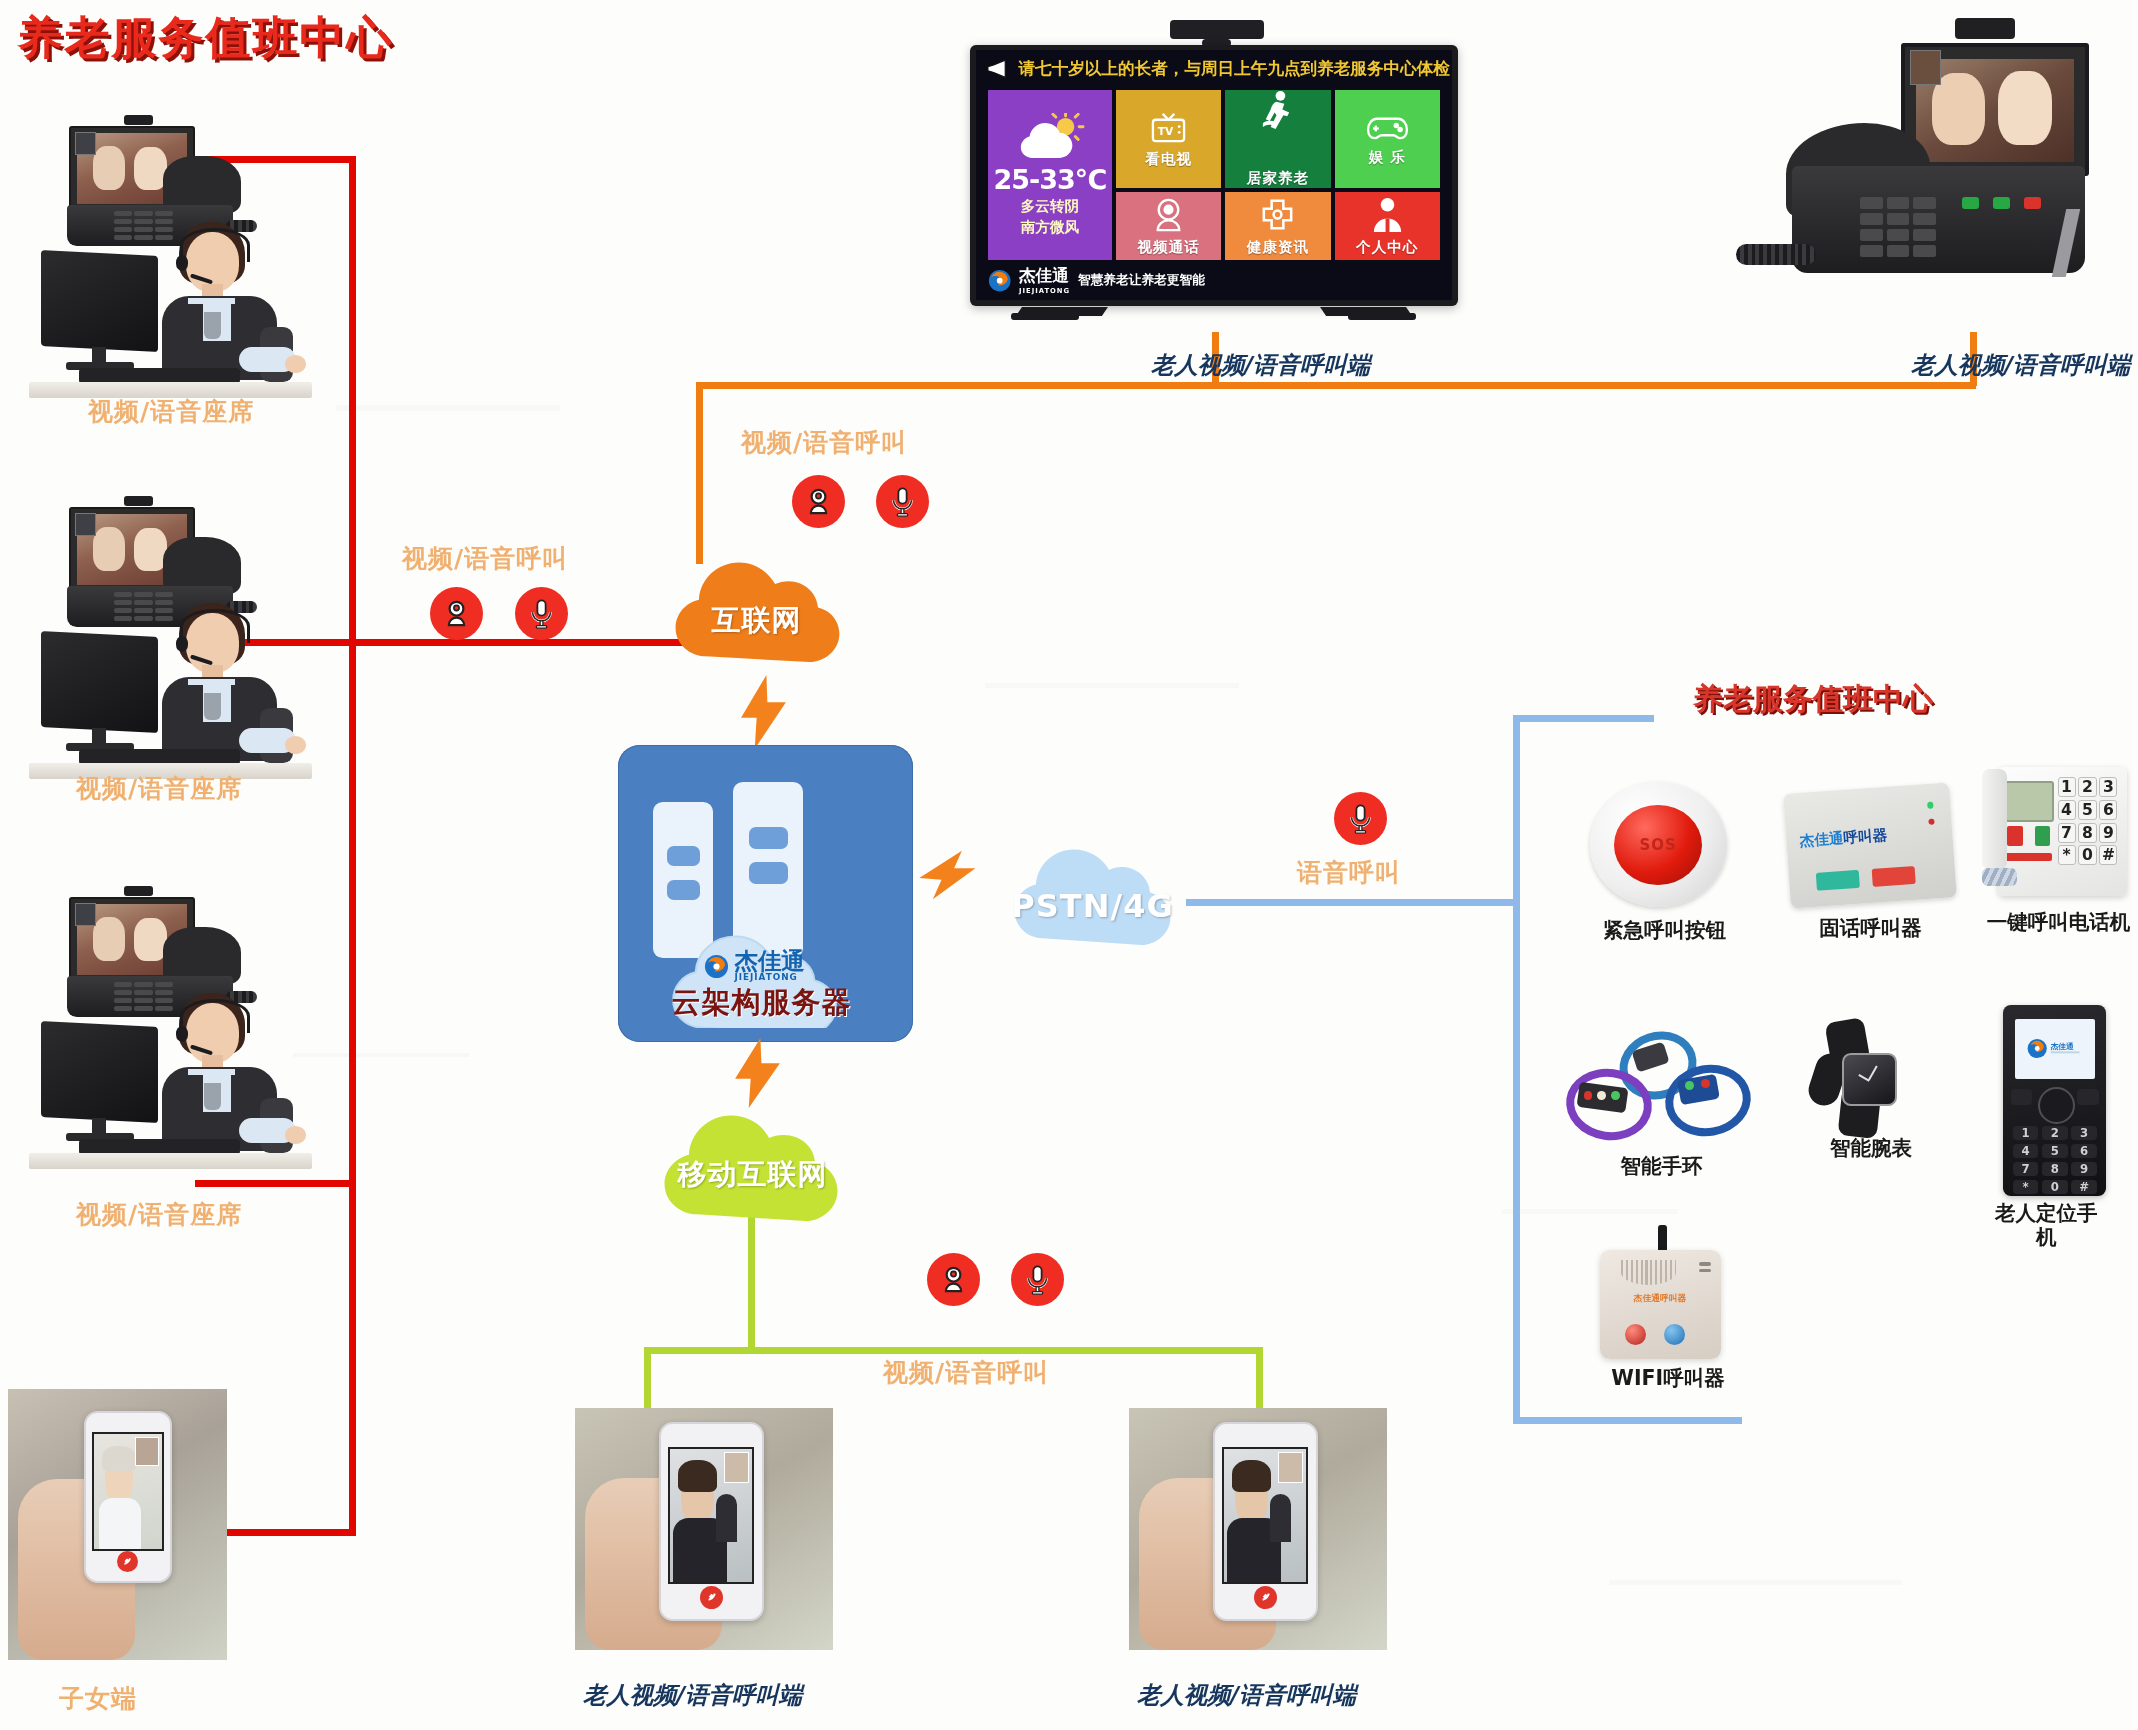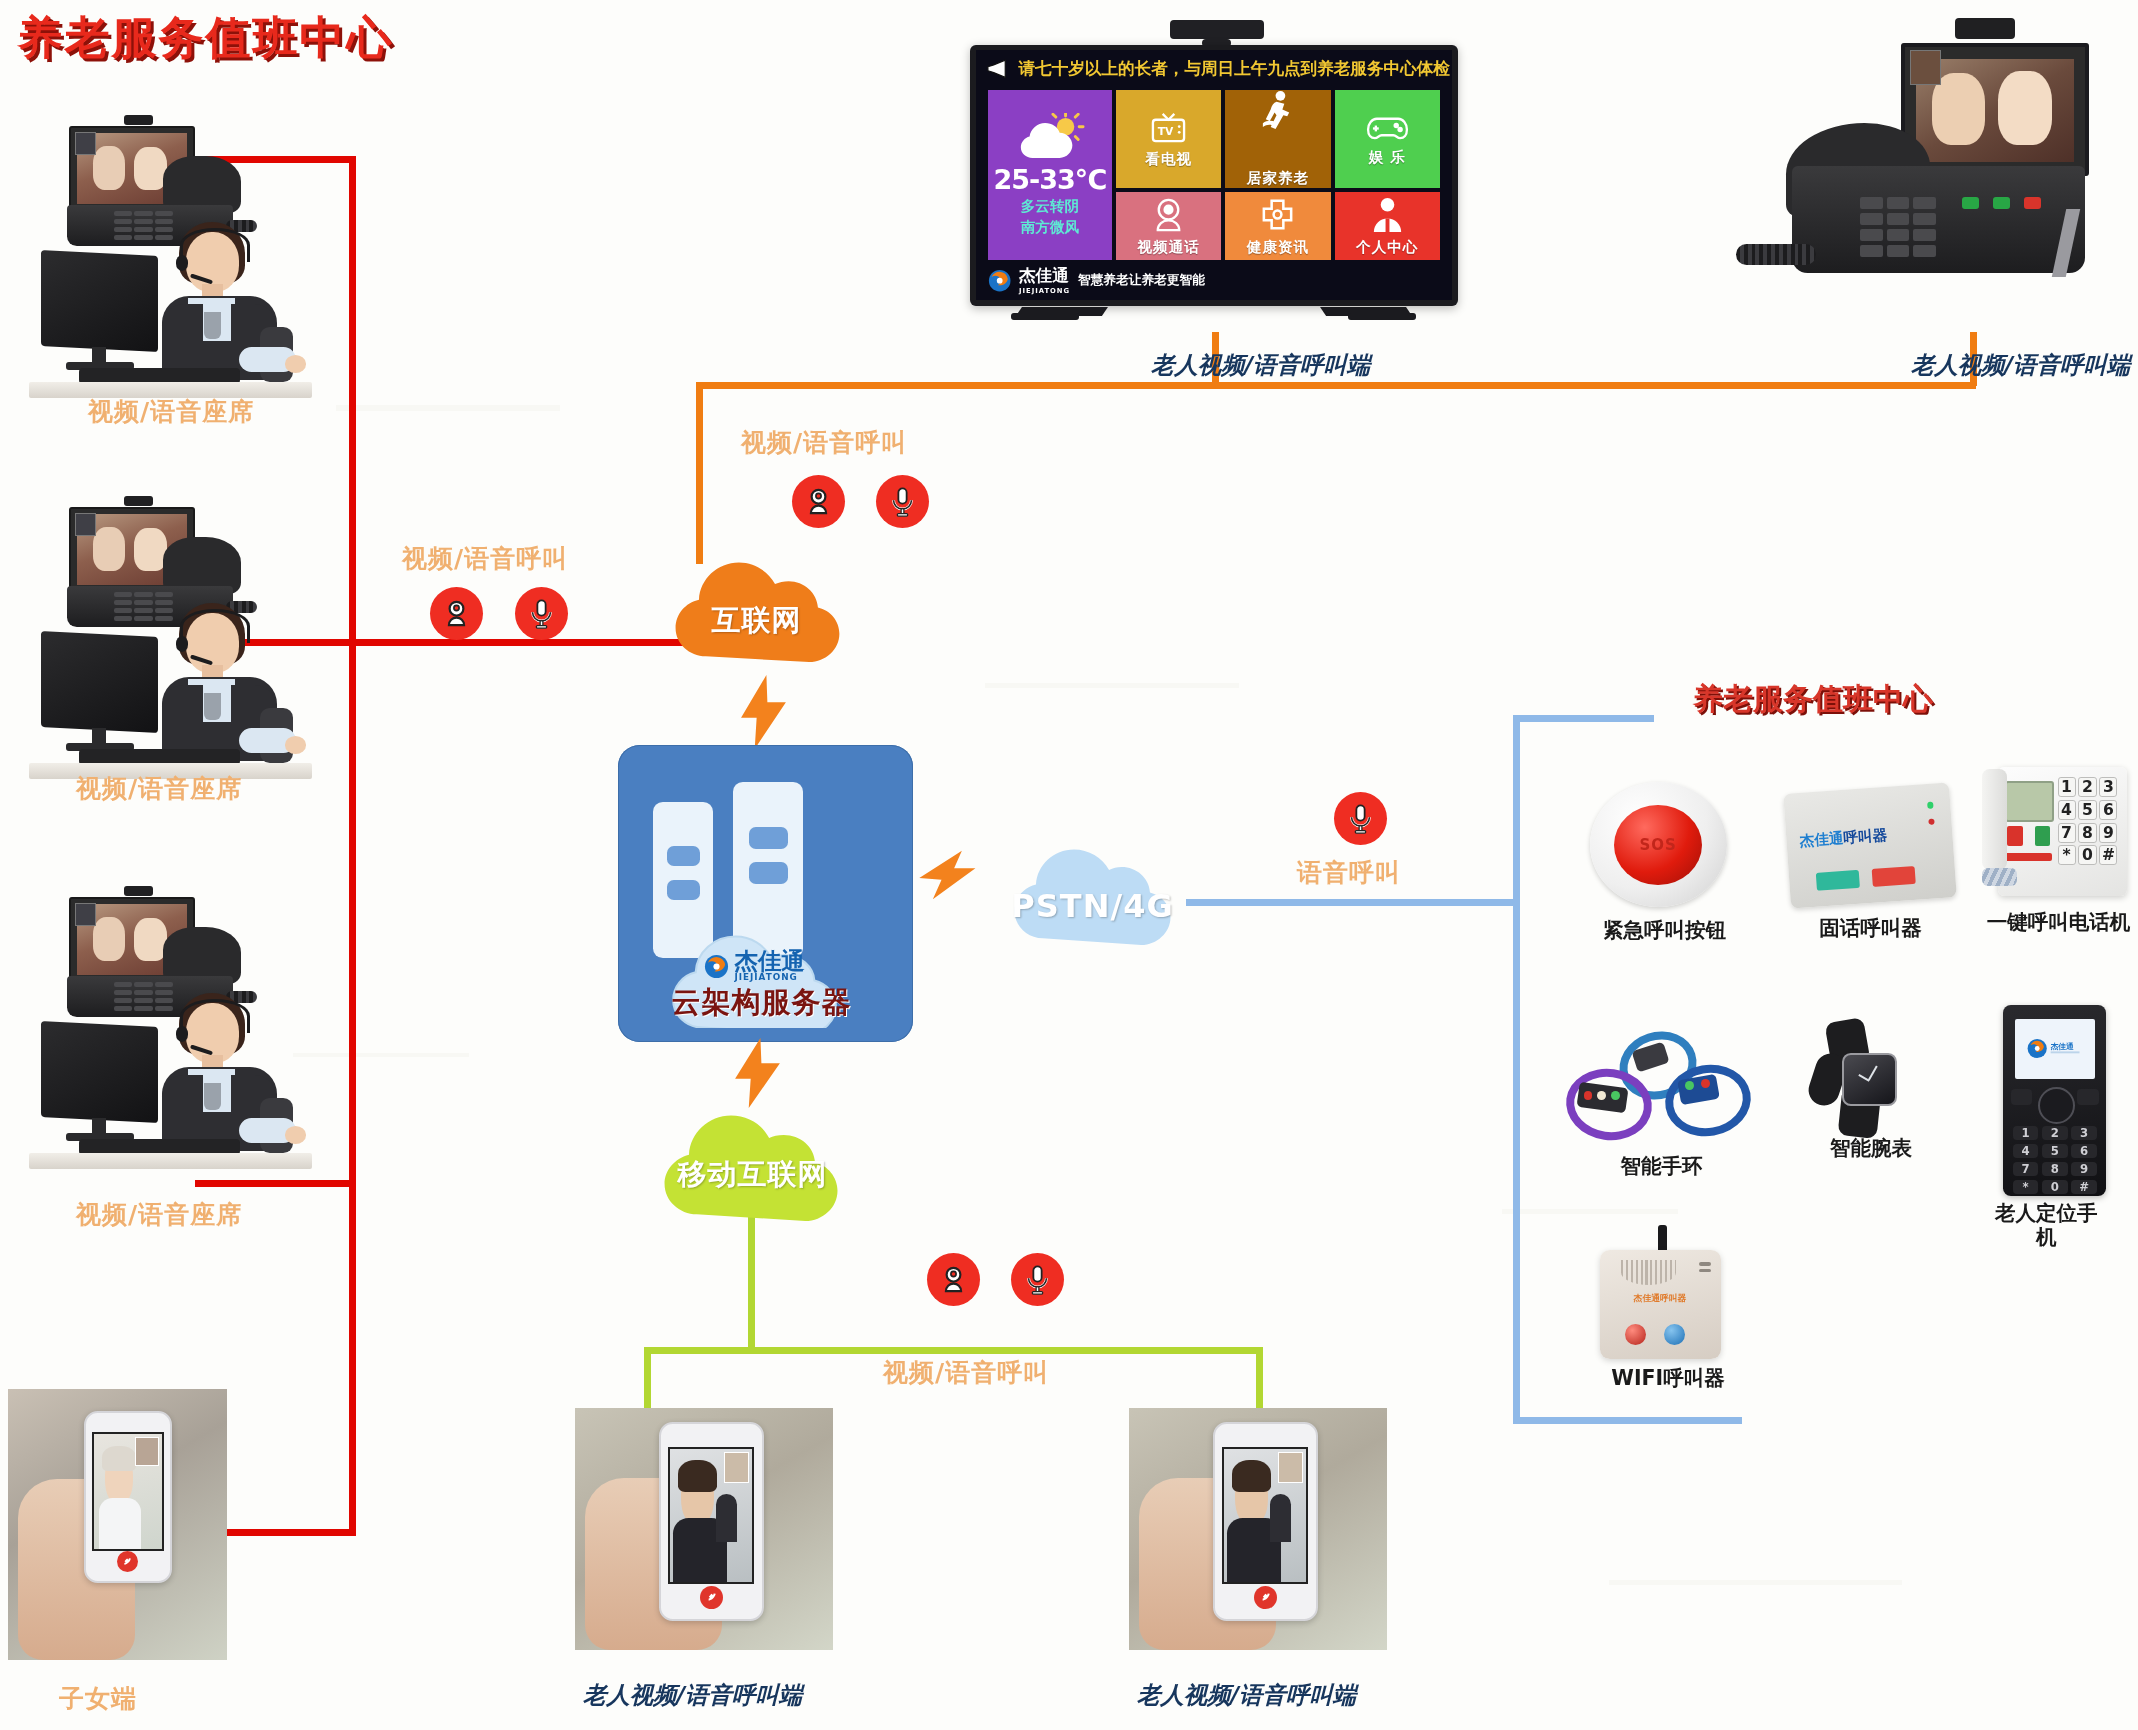--- a/index.html
+++ b/index.html
@@ -135,21 +135,21 @@
   .tv-screen{position:absolute;background:#0b0b18;overflow:hidden;}
   .tv-ticker{position:absolute;left:0;top:0;width:100%;height:15%;
              display:flex;align-items:center;gap:7.8px;padding-left:9.8px;box-sizing:border-box;}
   .tv-ticker span{color:#f2c832;font-size:16.6px;font-weight:bold;white-space:nowrap;}
   .tv-grid{position:absolute;left:2.5%;top:16%;width:95%;height:68%;
            display:grid;grid-template-columns:1.18fr 1fr 1fr 1fr;grid-template-rows:1fr 1fr;gap:3.9px;}
   .tile{position:relative;display:flex;flex-direction:column;align-items:center;justify-content:center;gap:3.9px;}
   .tile .t-lbl{color:#fff;font-size:14.6px;font-weight:bold;letter-spacing:1px;text-shadow:0 1px 1px rgba(0,0,0,.35);}
   .tile.weather{grid-row:1 / span 2;justify-content:center;gap:2px;}
   .tile.weather .temp{color:#fff;font-size:27px;font-weight:bold;letter-spacing:-1px;}
-  .tile.weather .wl{color:#5eead4;font-size:14.6px;font-weight:bold;}
+  .tile.weather .wl{color:#fef9c3;font-size:14.6px;font-weight:bold;}
   .tv-foot{position:absolute;left:2.5%;bottom:1%;height:14%;display:flex;align-items:center;gap:7.8px;}
   .tv-foot .bname{color:#fff;font-size:16.6px;font-weight:bold;}
   .tv-foot .bname small{display:block;font-size:6.8px;letter-spacing:1px;}
   .tv-foot .slogan{color:#fff;font-size:12.7px;font-weight:bold;}
   .tv-leg{position:absolute;background:#1b1b1f;}
   .tv-cam{position:absolute;background:#202024;border-radius:3.9px;}
 
   
   .ipphone{position:absolute;}
 
@@ -594,21 +594,21 @@
             <svg width="43" height="37" viewBox="0 0 44 38" fill="none" stroke="#fff" stroke-width="2.4">
               <path d="M16 5l6 6 6-6"></path>
                 <rect x="6" y="11" width="32" height="22" rx="3"></rect>
               <text x="11" y="27" font-size="11" fill="#fff" stroke="none" font-family="DejaVu Sans, sans-serif" font-weight="bold">TV</text>
               <circle cx="33" cy="18" r="1.4" fill="#fff" stroke="none"></circle>
                 <circle cx="33" cy="24" r="1.4" fill="#fff" stroke="none"></circle>
             </svg>
             <div class="t-lbl">看电视</div>
           </div>
 
-          <div class="tile" style="background:#a16207;gap:40px;">
+          <div class="tile" style="background:#15803d;gap:40px;">
             <svg width="41" height="39" viewBox="0 0 42 40" fill="#fff">
               <circle cx="24" cy="6" r="5"></circle>
                 <path d="M20 12c-3 1-5 4-6 8l-5 10 4 2 5-9 2 3-6 12 5 2 8-14 4 1 2-4-7-3 2-6z"></path>
               <path d="M6 34c4-3 9-3 13-1l-1 4c-4-2-8-2-12 1z"></path>
             </svg>
             <div class="t-lbl">居家养老</div>
           </div>
 
           <div class="tile" style="background:#4fcf4f;">
             <svg width="47" height="33" viewBox="0 0 48 34" fill="none" stroke="#fff" stroke-width="2.4">

